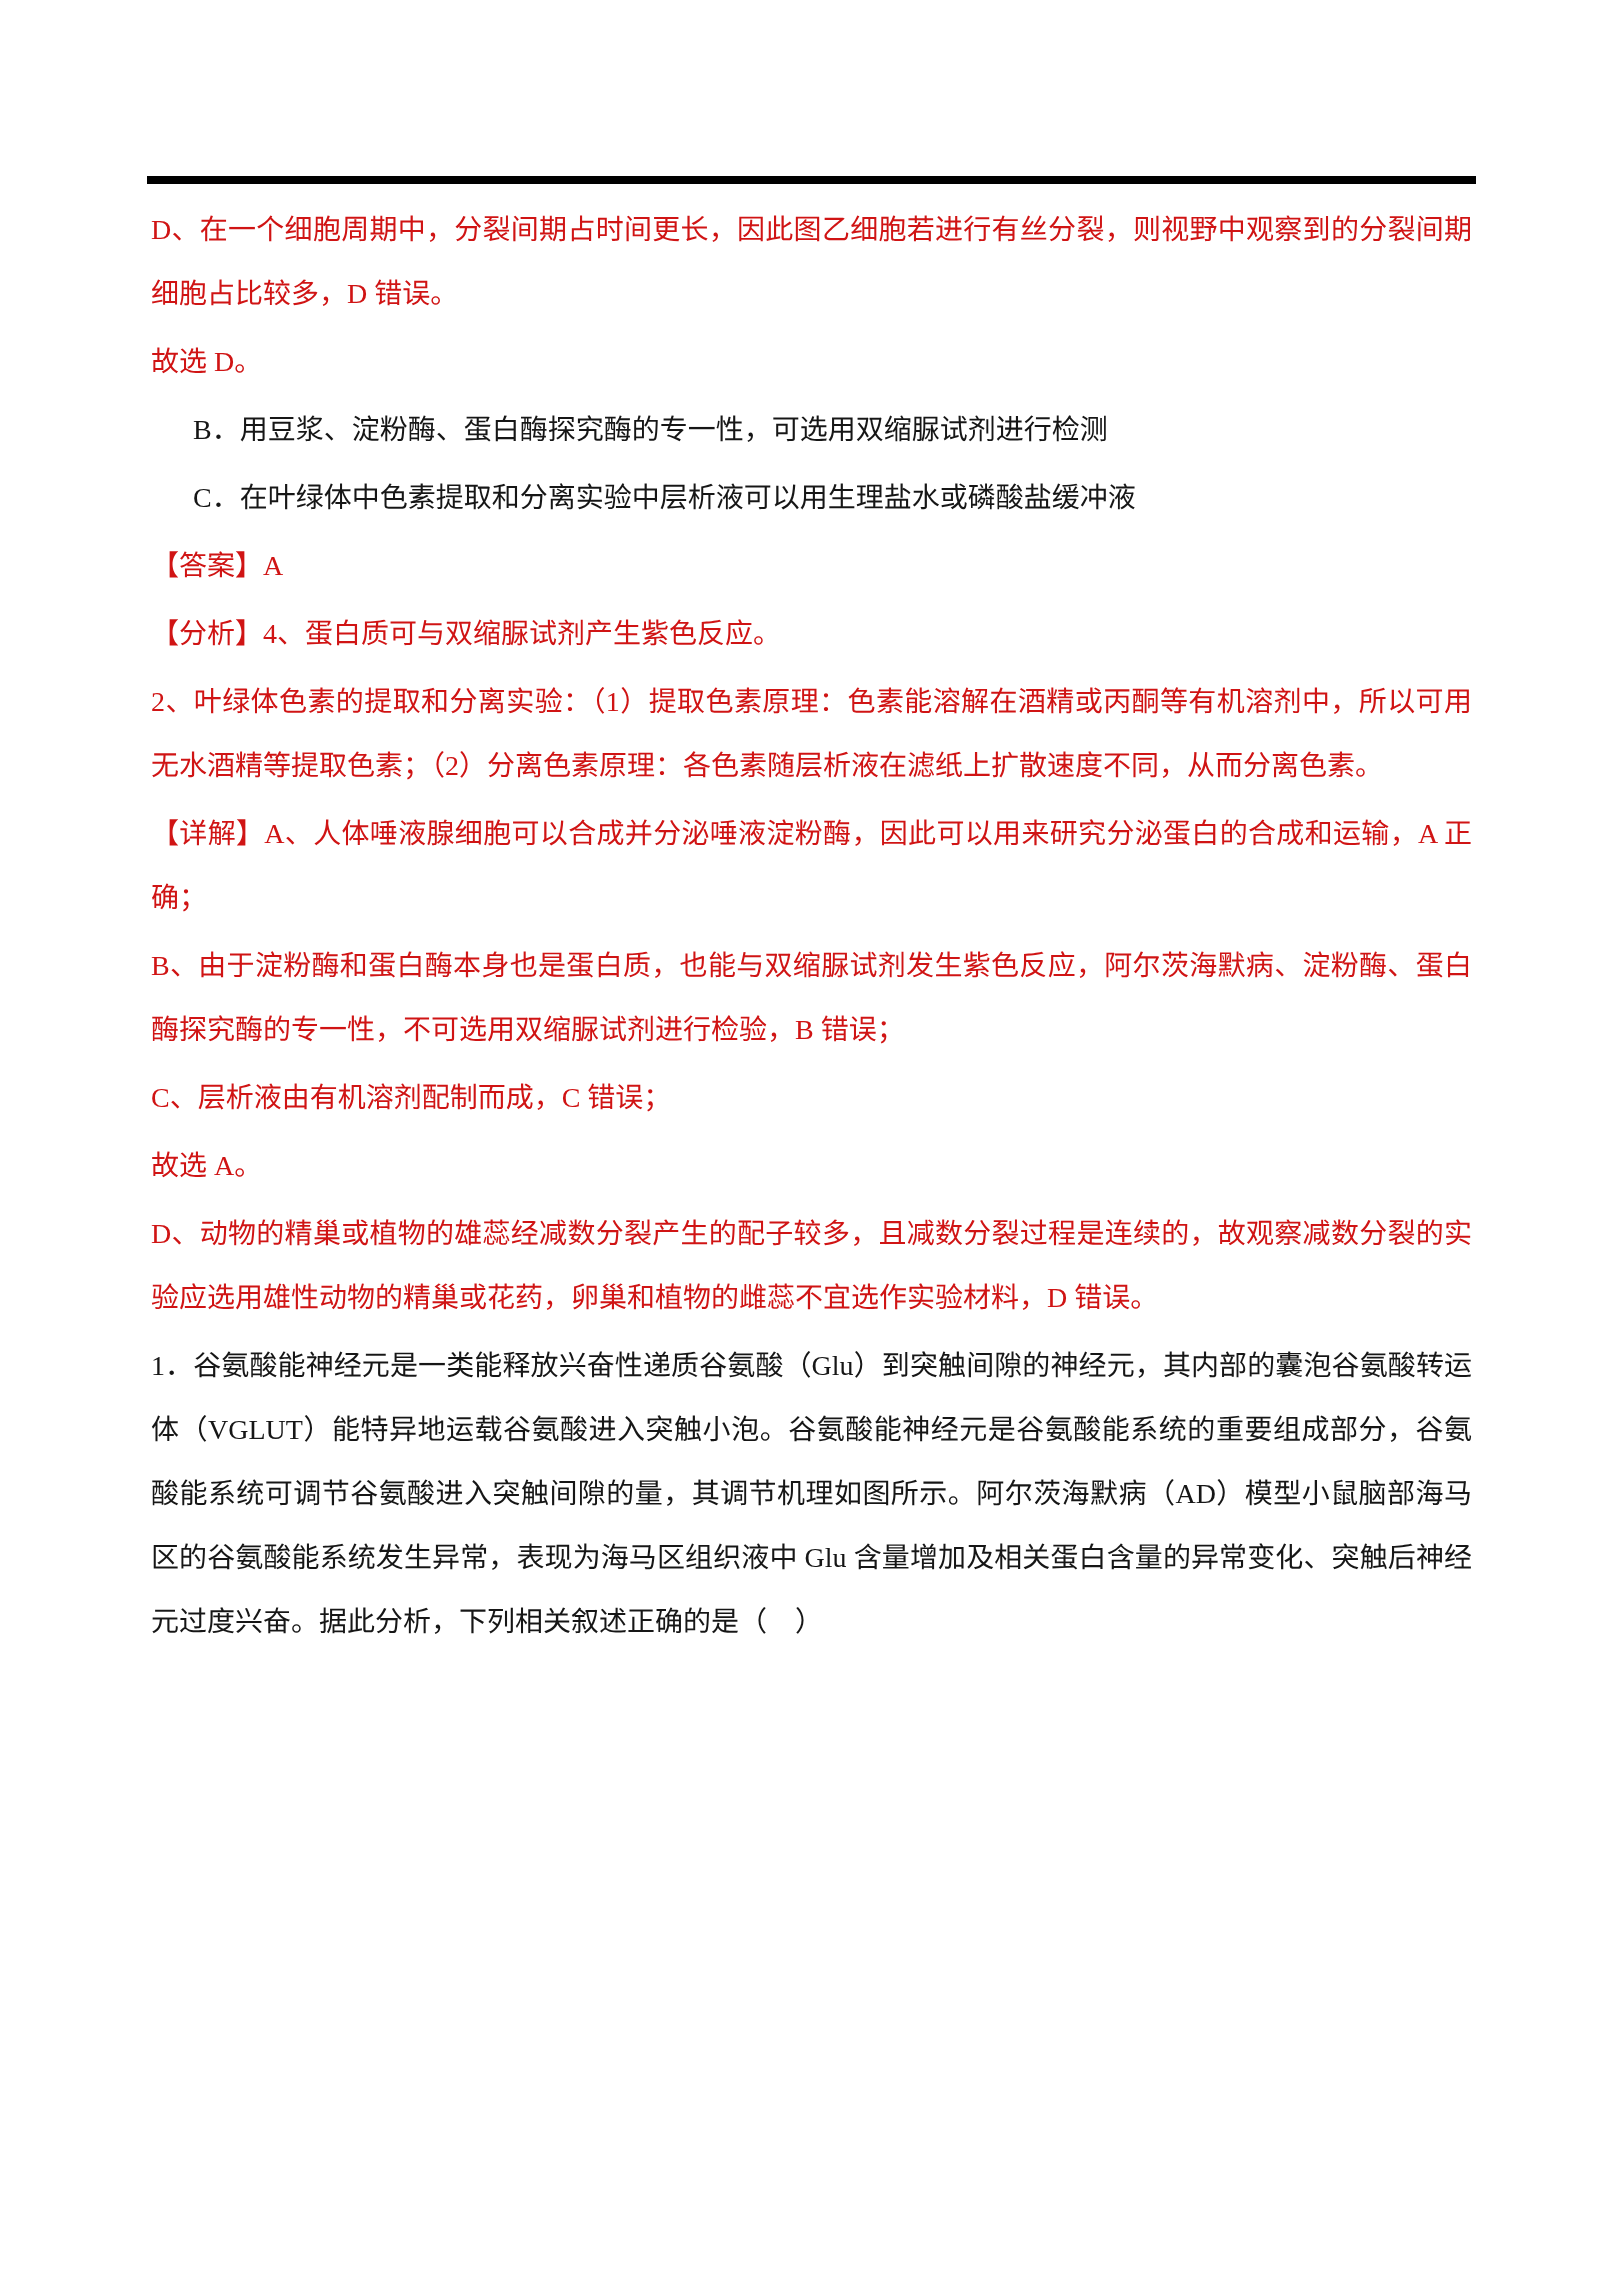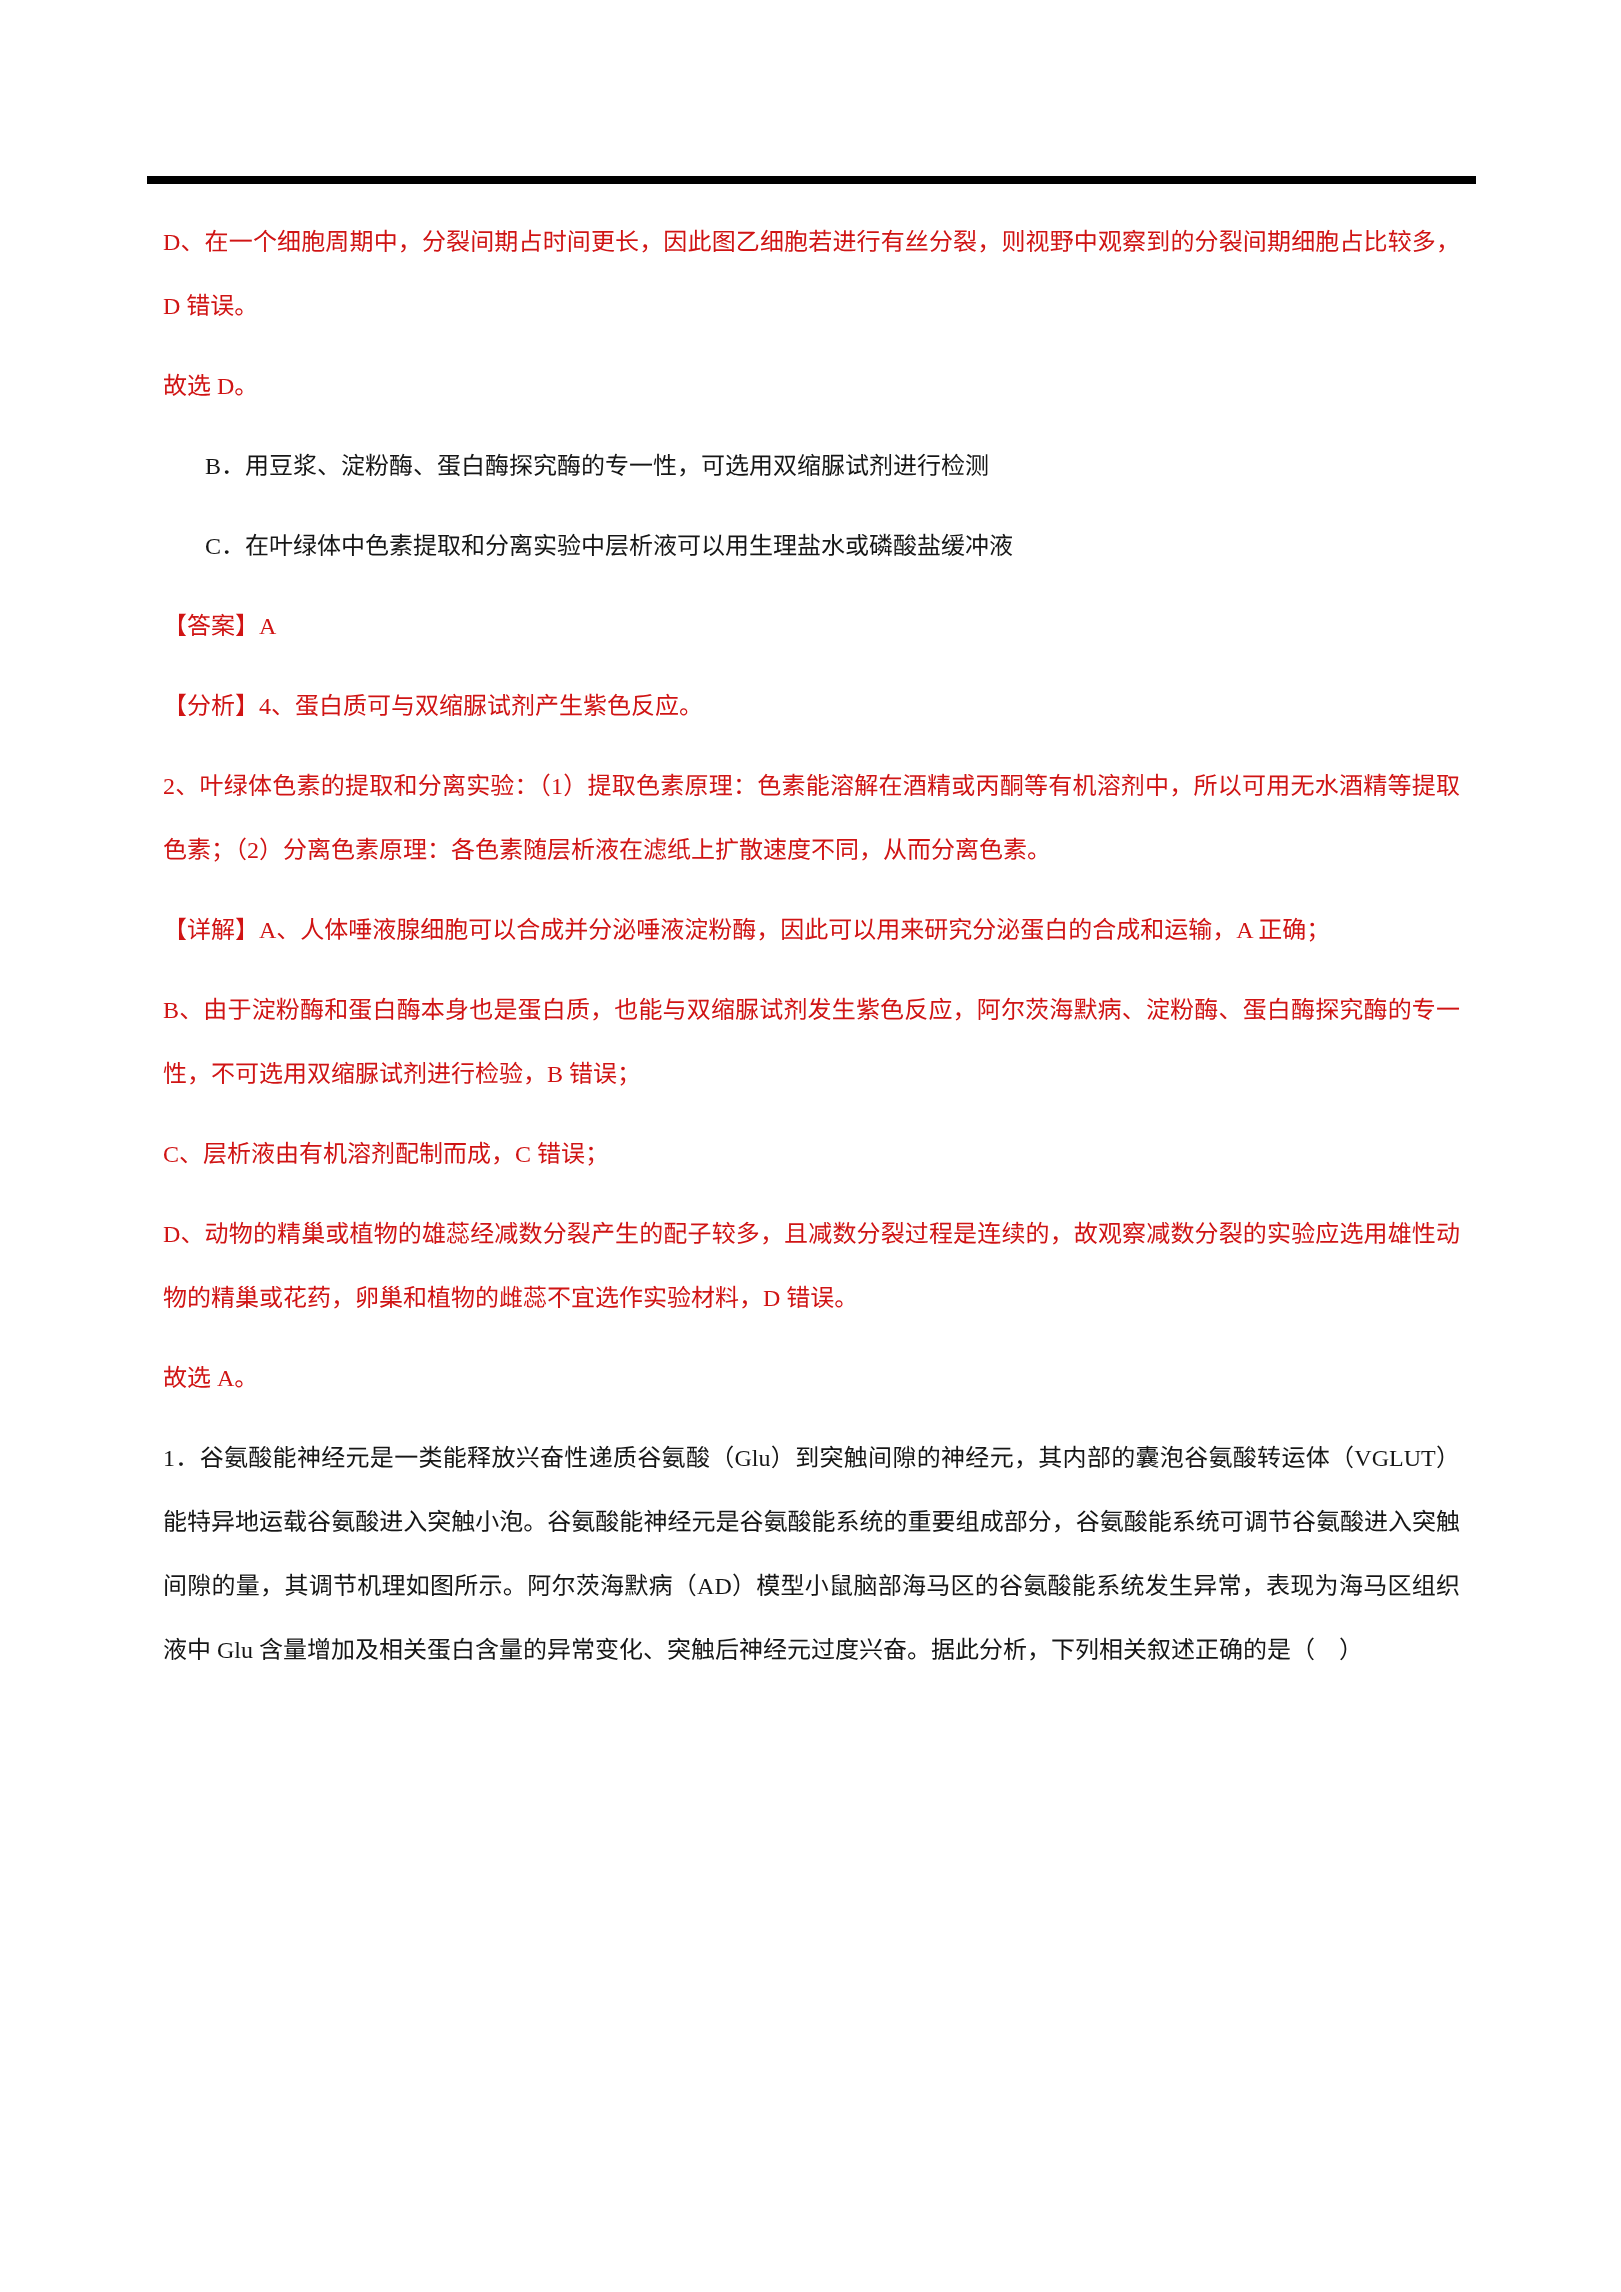--- a/index.html
+++ b/index.html
@@ -26,22 +26,22 @@
     height:7.8px;
     background:var(--rule);
   }
   .content{
     position:absolute;
     left:147px;
     top:194px;
     width:1329px;
   }
   .content p{
-    margin:16px;
-    font-size:24px;
+    margin:4px;
+    font-size:28px;
     line-height:64px;
     text-align:justify;
     color:var(--black);
     word-break:break-all;
   }
   .content p.red{color:var(--red);}
   .content p.option{padding-left:42px;}
 </style>
 </head>
 <body>
@@ -52,18 +52,18 @@
       <p class="red">D、在一个细胞周期中，分裂间期占时间更长，因此图乙细胞若进行有丝分裂，则视野中观察到的分裂间期细胞占比较多，D 错误。</p>
       <p class="red">故选 D。</p>
       <p class=" option">B．用豆浆、淀粉酶、蛋白酶探究酶的专一性，可选用双缩脲试剂进行检测</p>
       <p class=" option">C．在叶绿体中色素提取和分离实验中层析液可以用生理盐水或磷酸盐缓冲液</p>
       <p class="red">【答案】A</p>
       <p class="red">【分析】4、蛋白质可与双缩脲试剂产生紫色反应。</p>
       <p class="red">2、叶绿体色素的提取和分离实验：（1）提取色素原理：色素能溶解在酒精或丙酮等有机溶剂中，所以可用无水酒精等提取色素；（2）分离色素原理：各色素随层析液在滤纸上扩散速度不同，从而分离色素。</p>
       <p class="red">【详解】A、人体唾液腺细胞可以合成并分泌唾液淀粉酶，因此可以用来研究分泌蛋白的合成和运输，A 正确；</p>
       <p class="red">B、由于淀粉酶和蛋白酶本身也是蛋白质，也能与双缩脲试剂发生紫色反应，阿尔茨海默病、淀粉酶、蛋白酶探究酶的专一性，不可选用双缩脲试剂进行检验，B 错误；</p>
       <p class="red">C、层析液由有机溶剂配制而成，C 错误；</p>
+      <p class="red">故选 A。</p>
       <p class="red">D、动物的精巢或植物的雄蕊经减数分裂产生的配子较多，且减数分裂过程是连续的，故观察减数分裂的实验应选用雄性动物的精巢或花药，卵巢和植物的雌蕊不宜选作实验材料，D 错误。</p>
-      <p class="red">故选 A。</p>
       <p class="">1．谷氨酸能神经元是一类能释放兴奋性递质谷氨酸（Glu）到突触间隙的神经元，其内部的囊泡谷氨酸转运体（VGLUT）能特异地运载谷氨酸进入突触小泡。谷氨酸能神经元是谷氨酸能系统的重要组成部分，谷氨酸能系统可调节谷氨酸进入突触间隙的量，其调节机理如图所示。阿尔茨海默病（AD）模型小鼠脑部海马区的谷氨酸能系统发生异常，表现为海马区组织液中 Glu 含量增加及相关蛋白含量的异常变化、突触后神经元过度兴奋。据此分析，下列相关叙述正确的是（　）</p>
     </div>
 </div>
 
 
 </body></html>

